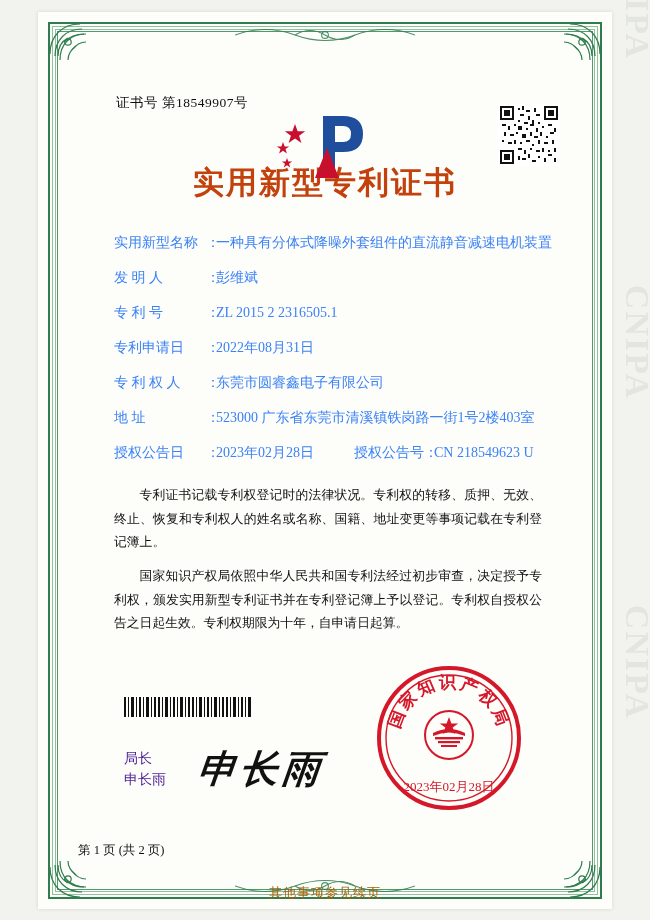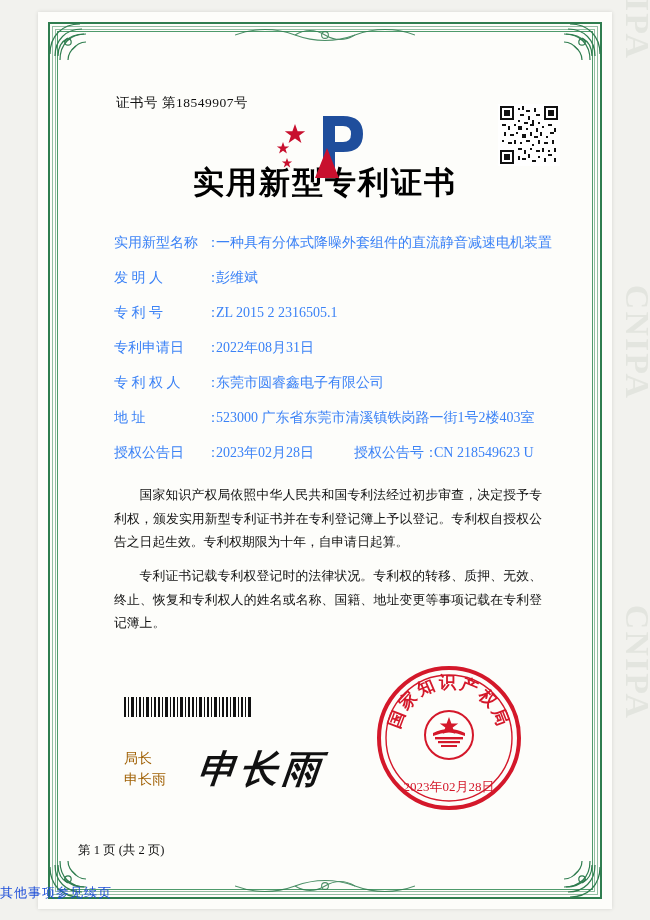--- a/index.html
+++ b/index.html
@@ -108,21 +108,21 @@
     height: 62px;
     background: #fff;
   }
   .qr svg { display: block; }
 
   .title {
     text-align: center;
     font-size: 31px;
     font-weight: bold;
     letter-spacing: 2px;
-    color: #000000;
+    color: #c2410c;
     margin-top: 50px;
     font-family: "Liberation Serif", "DejaVu Serif", serif;
   }
 
   .fields {
     margin-top: 30px;
     padding-left: 36px;
     padding-right: 20px;
   }
   .field-row {
@@ -171,21 +171,21 @@
     width: 128px;
     height: 20px;
   }
   .barcode svg { display: block; }
 
   .sig-block {
     position: absolute;
     left: 46px;
     bottom: 78px;
     font-size: 14px;
-    color: #a16207;
+    color: #4c1d95;
     line-height: 1.55;
   }
 
   .handwriting {
     position: absolute;
     left: 120px;
     bottom: 74px;
     font-size: 38px;
     font-family: "Liberation Serif", serif;
     font-style: italic;
@@ -211,23 +211,23 @@
     bottom: 10px;
     text-align: left;
     font-size: 12.5px;
     color: #111;
   }
 
   .footer-note {
     position: absolute;
     left: 0; right: 0;
     bottom: 18px;
-    text-align: left;
+    text-align: center;
     font-size: 13px;
-    color: #1d4ed8;
+    color: #a16207;
     letter-spacing: 1px;
   }
 </style>
 </head>
 <body>
 
 <div class="wm wm-right-top">CNIPA</div>
 <div class="wm wm-right-mid">CNIPA</div>
 <div class="wm wm-right-bot">CNIPA</div>
 
@@ -451,22 +451,22 @@
         <span class="fld-label spread">授权公告日</span>
         <span class="fld-colon">：</span>
         <span class="fld-value small">2023年02月28日</span>
         <span class="fld-label2">授权公告号</span>
         <span class="fld-colon">：</span>
         <span class="fld-value small">CN 218549623 U</span>
       </div>
     </div>
 
     <div class="paragraphs">
+      <p>专利证书记载专利权登记时的法律状况。专利权的转移、质押、无效、终止、恢复和专利权人的姓名或名称、国籍、地址变更等事项记载在专利登记簿上。</p>
       <p>国家知识产权局依照中华人民共和国专利法经过初步审查，决定授予专利权，颁发实用新型专利证书并在专利登记簿上予以登记。专利权自授权公告之日起生效。专利权期限为十年，自申请日起算。</p>
-      <p>专利证书记载专利权登记时的法律状况。专利权的转移、质押、无效、终止、恢复和专利权人的姓名或名称、国籍、地址变更等事项记载在专利登记簿上。</p>
     </div>
 
     <div class="barcode">
       <svg width="128" height="20" viewBox="0 0 128 20" shape-rendering="crispEdges">
         <rect width="128" height="20" fill="#fdfdfa"></rect>
         <g fill="#111">
           <rect x="0" y="0" width="2" height="20"></rect>
             <rect x="4" y="0" width="1" height="20"></rect>
           <rect x="7" y="0" width="3" height="20"></rect>
             <rect x="12" y="0" width="1" height="20"></rect>

